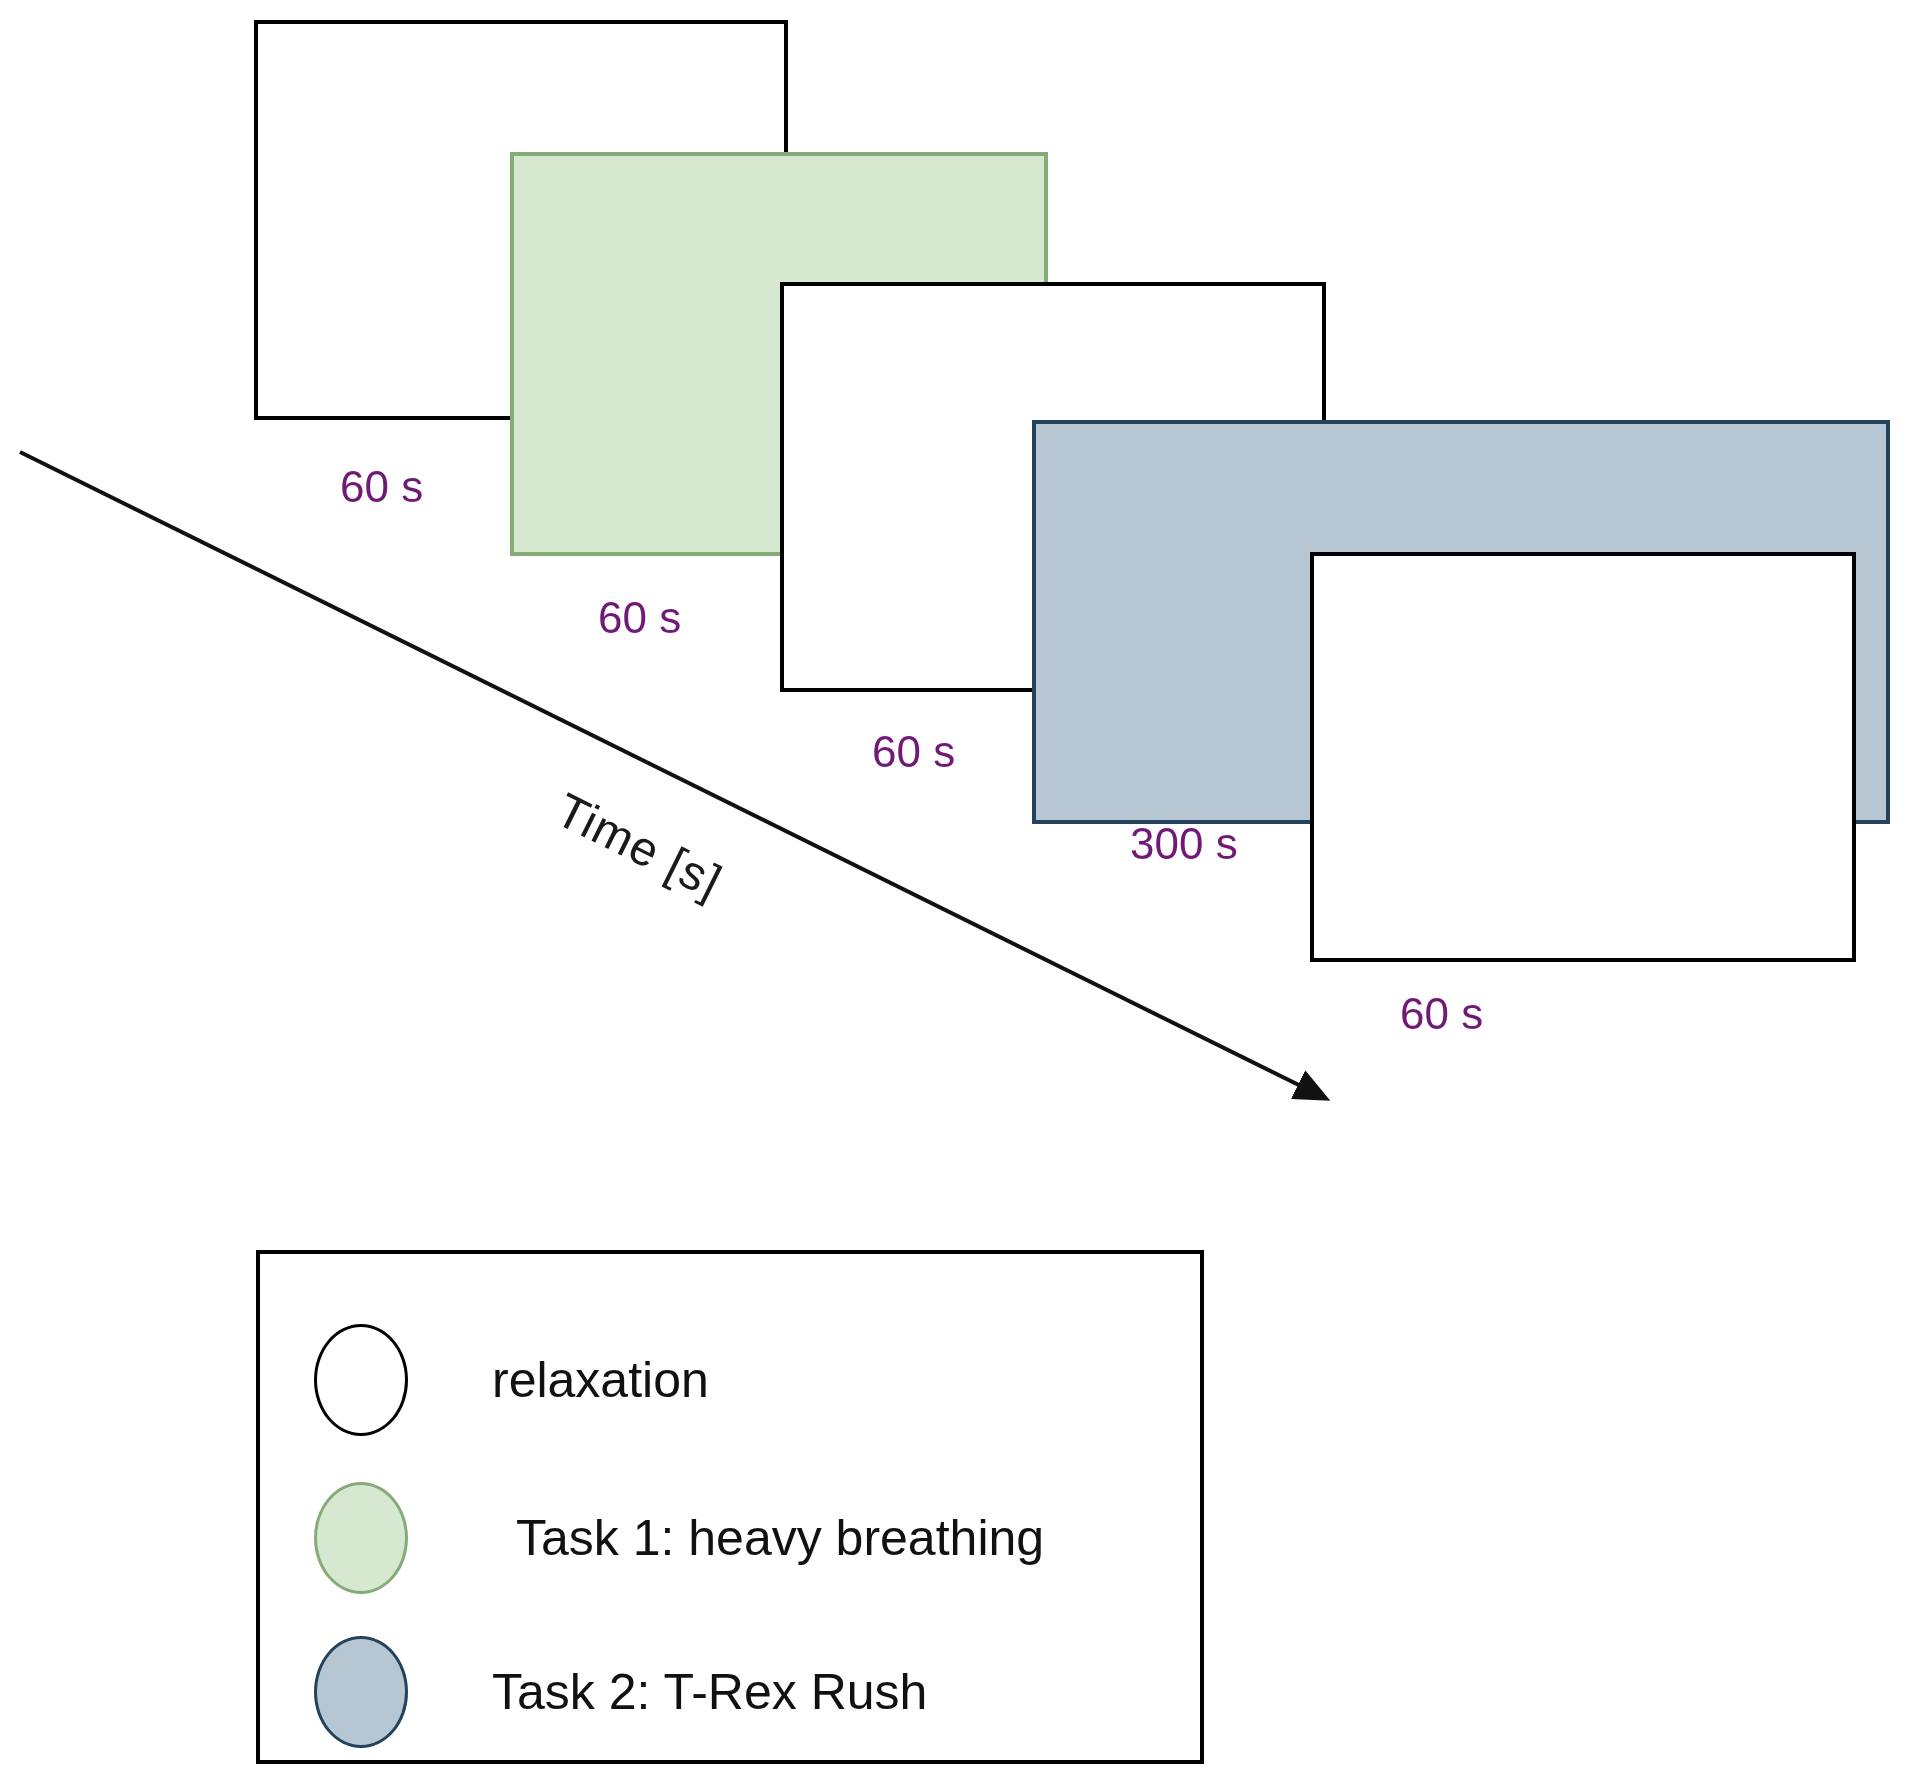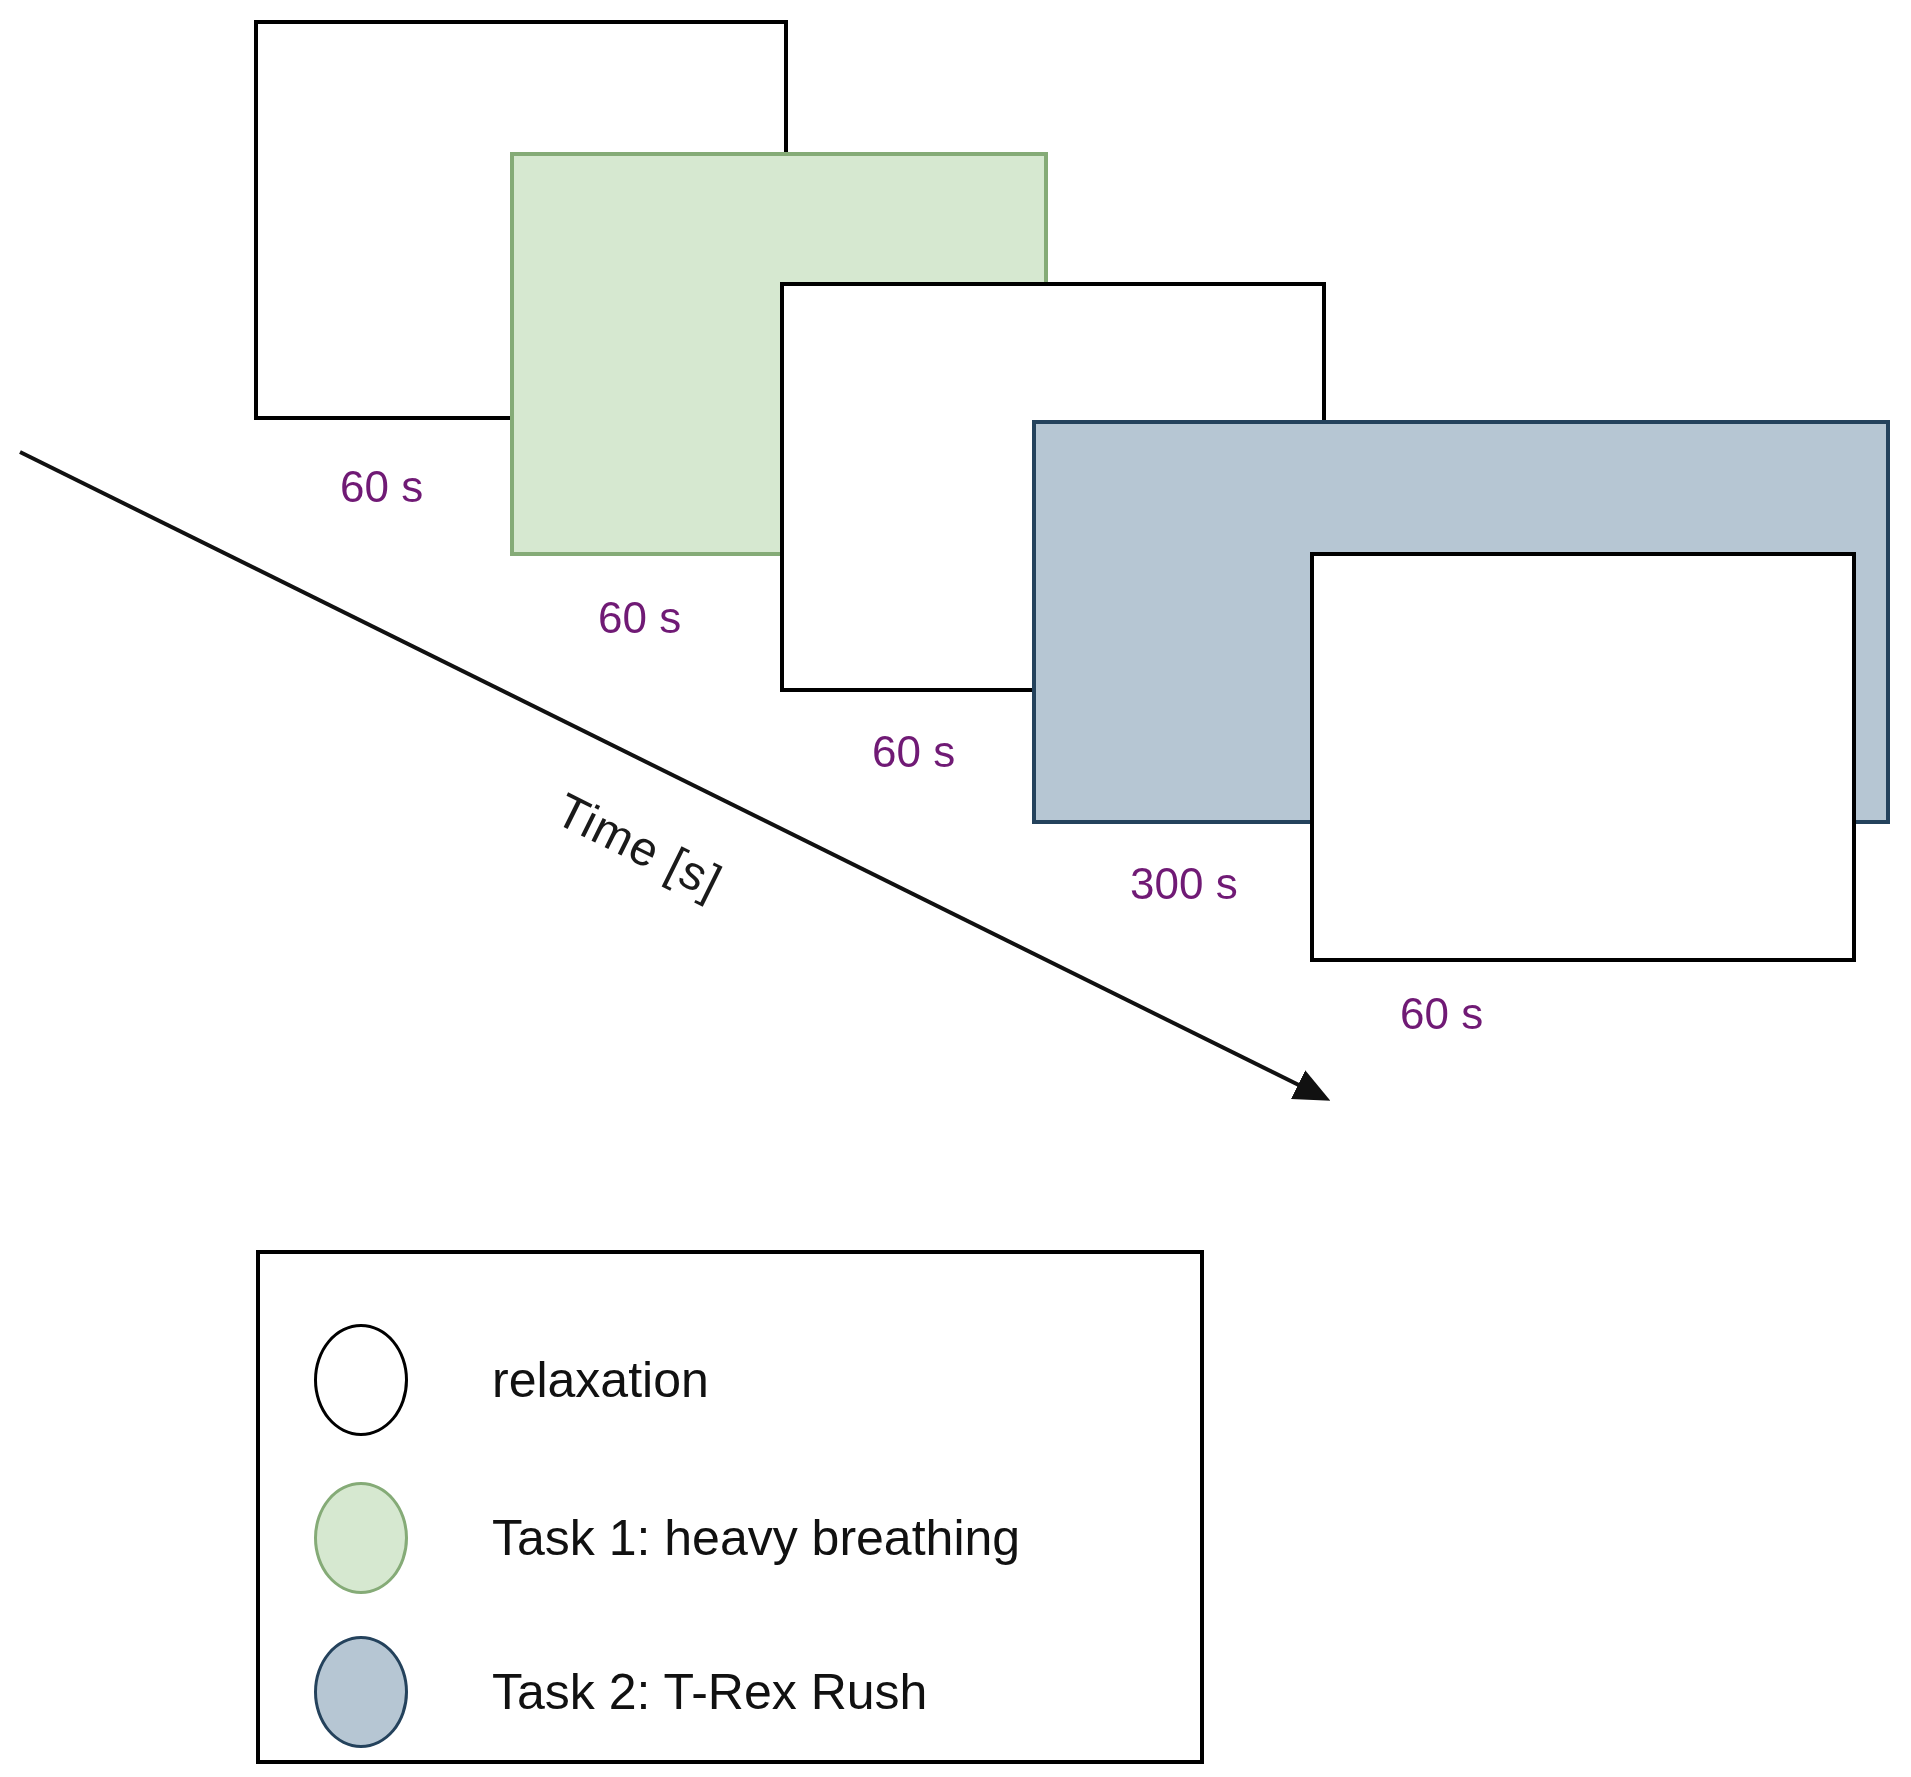--- a/index.html
+++ b/index.html
@@ -44,33 +44,33 @@
   <div class="block" style="left:254px;top:20px;width:534px;height:400px;background:#ffffff;border:4px solid #000000;"></div>
   <div class="lbl" style="left:340px;top:465px;">60 s</div>
 
   <div class="block" style="left:510px;top:152px;width:538px;height:404px;background:#d6e8d0;border:4px solid #85ab77;"></div>
   <div class="lbl" style="left:598px;top:596px;">60 s</div>
 
   <div class="block" style="left:780px;top:282px;width:546px;height:410px;background:#ffffff;border:4px solid #000000;"></div>
   <div class="lbl" style="left:872px;top:730px;">60 s</div>
 
   <div class="block" style="left:1032px;top:420px;width:858px;height:404px;background:#b6c6d3;border:4px solid #24425c;"></div>
-  <div class="lbl" style="left:1130px;top:862px;">300 s</div>
+  <div class="lbl" style="left:1130px;top:822px;">300 s</div>
 
   <div class="block" style="left:1310px;top:552px;width:546px;height:410px;background:#ffffff;border:4px solid #000000;"></div>
   <div class="lbl" style="left:1400px;top:992px;">60 s</div>
 
   <div id="legend">
 
     <div class="legend-row" style="top:70px;">
       <span class="legend-swatch" style="background:#ffffff;border-color:#000000;"></span>
       <span class="legend-text">relaxation</span>
     </div>
 
-    <div class="legend-row" style="top:228px;">
+    <div class="legend-row" style="top:228px;gap:24px;">
       <span class="legend-swatch" style="background:#d6e8d0;border-color:#85ab77;"></span>
       <span class="legend-text">Task 1: heavy breathing</span>
     </div>
 
     <div class="legend-row" style="top:382px;">
       <span class="legend-swatch" style="background:#b6c6d3;border-color:#24425c;"></span>
       <span class="legend-text">Task 2: T-Rex Rush</span>
     </div>
 
   </div>

